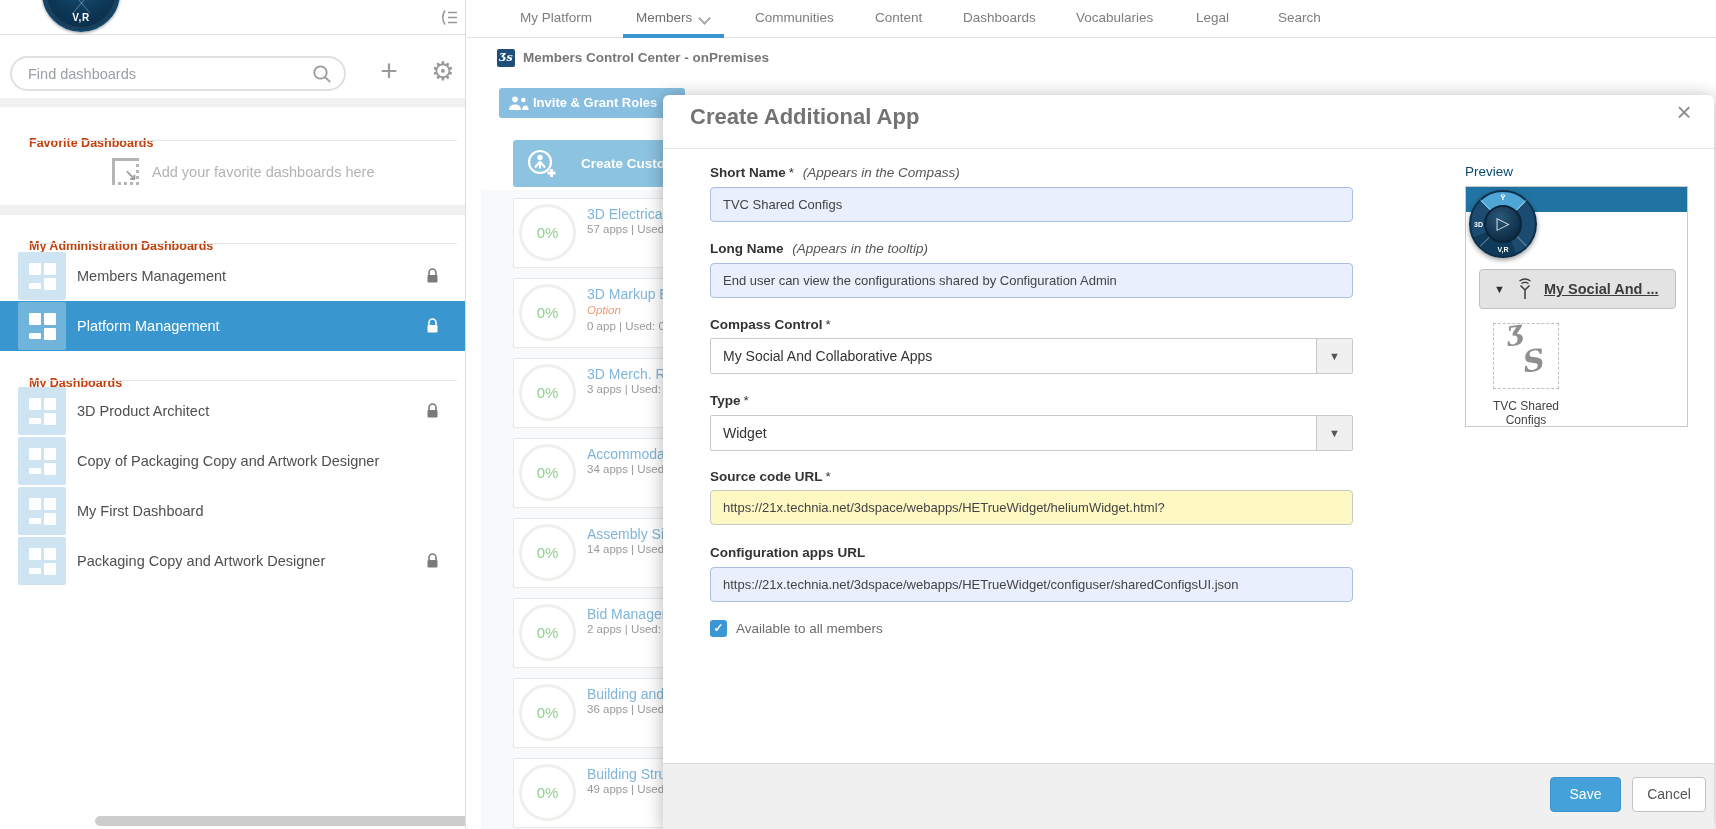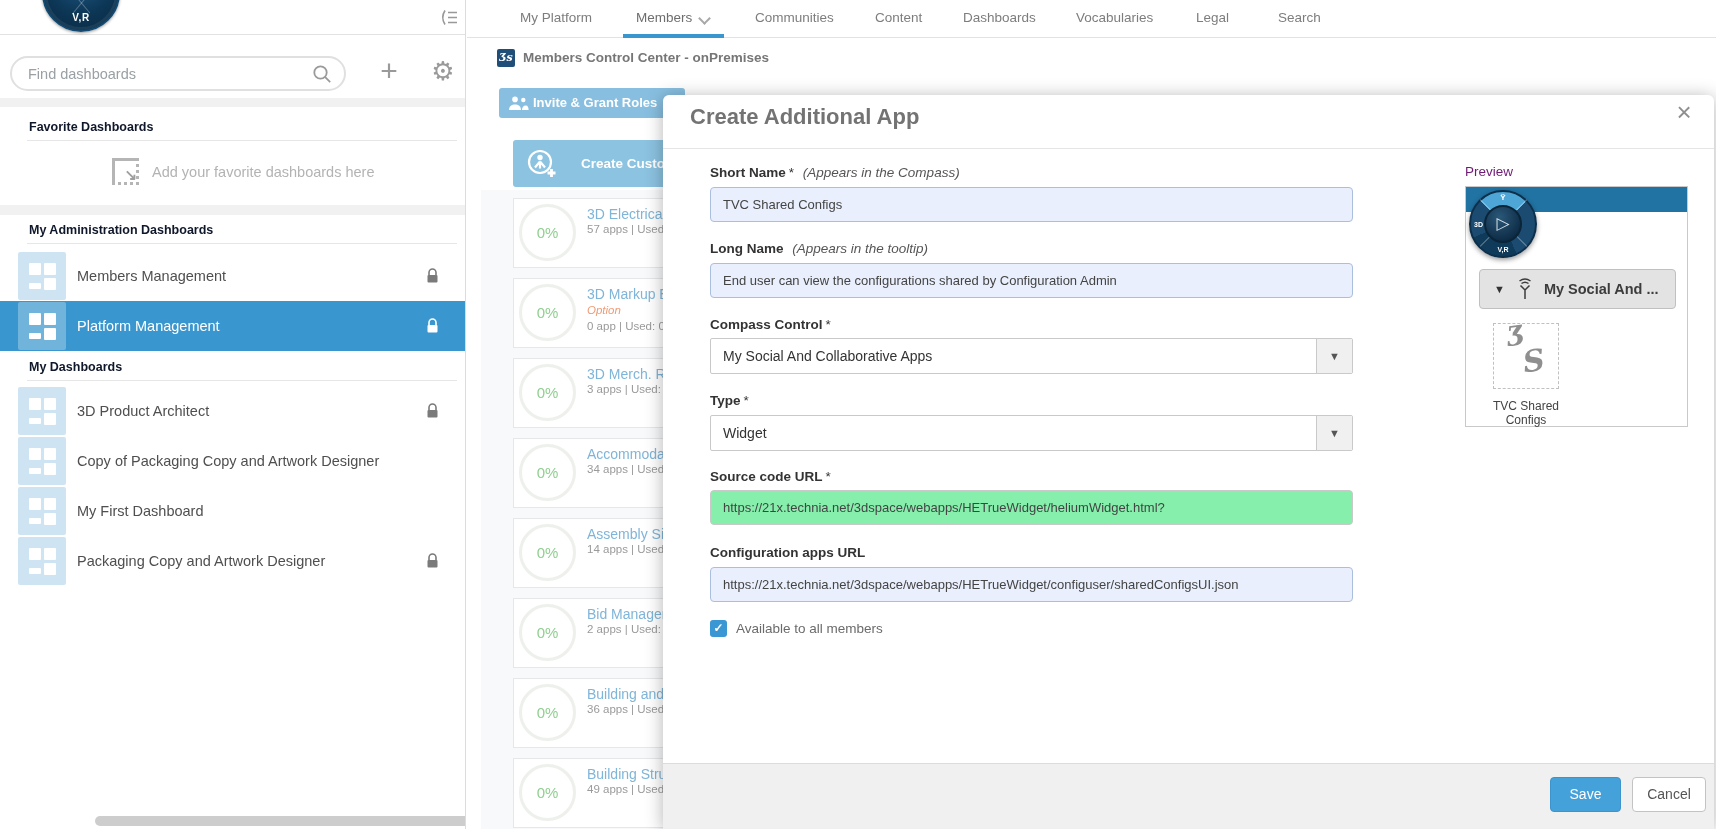--- a/index.html
+++ b/index.html
@@ -21,21 +21,21 @@
     border:2px solid #e0e0e0; border-radius:18px; background:#fff; }
   .search-pill input { position:absolute; left:16px; top:0; width:280px; height:31px; border:none; outline:none;
     font-size:14.5px; color:#555; font-family:"Liberation Sans",sans-serif; background:transparent; }
   .search-pill input::placeholder { color:#9aa0a3; }
   .search-pill .mag { position:absolute; right:12px; top:6px; }
   .plus-btn { position:absolute; left:372px; top:52px; width:34px; height:38px; color:#9a9a9a;
     font-size:30px; font-weight:300; text-align:center; line-height:38px; cursor:pointer; }
   .gear-btn { position:absolute; left:426px; top:52px; width:34px; height:38px; color:#9a9a9a;
     font-size:26px; text-align:center; line-height:38px; cursor:pointer; }
   .sb-band { position:absolute; left:0; width:466px; background:#f1f1f1; }
-  .sb-section-label { position:absolute; left:29px; font-size:12.5px; font-weight:bold; color:#0f172a; }
+  .sb-section-label { position:absolute; left:29px; font-size:12.5px; font-weight:bold; color:#c2410c;margin-top:16px; }
   .sb-divider { position:absolute; left:27px; right:8px; height:1px; background:#e6e6e6; }
   .fav-icon { position:absolute; left:112px; top:158px; width:27px; height:27px;
     border-top:3px solid #b5b5b5; border-left:3px solid #b5b5b5;
     border-right:3px dotted #b5b5b5; border-bottom:3px dotted #b5b5b5; }
   .fav-icon span { position:absolute; right:-1px; bottom:-2px; color:#9f9f9f; font-size:15px; font-weight:bold; }
   .fav-hint { position:absolute; left:152px; top:164px; font-size:14.5px; color:#b3b3b3; }
   .sb-row { position:absolute; left:0; width:466px; height:50px; cursor:pointer; }
   .sb-row .tile { position:absolute; left:18px; top:1px; width:48px; height:48px; background:#cfe4f2; border-radius:2px; }
   .tile .blk { position:absolute; background:#fff; border-radius:1px; }
   .tile .b1 { left:11px; top:11px; width:12px; height:12px; }
@@ -89,53 +89,53 @@
     border-radius:6px 6px 0 0; box-shadow:0 2px 18px rgba(0,0,0,.3); z-index:20; }
   .m-title { position:absolute; left:27px; top:9px; font-size:22px; font-weight:bold; color:#737373; }
   .m-close { position:absolute; right:16px; top:2px; font-size:26px; color:#8f8f8f; cursor:pointer;
     width:28px; text-align:center; }
   .m-divider { position:absolute; left:0; top:53px; width:100%; height:1px; background:#e5e5e5; }
   .f-label { position:absolute; left:47px; font-size:13.5px; color:#333; white-space:nowrap; }
   .f-label b { font-weight:bold; }
   .f-label .req { margin-left:3px; }
   .f-label i { font-weight:normal; color:#555; margin-left:5px; }
   .f-input { position:absolute; left:47px; width:643px; height:35px; border:1px solid #c9c9c9; border-radius:4px;
-    font-size:13px; color:#444; padding:0 12px; font-family:"Liberation Sans",sans-serif; outline:none; background:#86efac; }
+    font-size:13px; color:#444; padding:0 12px; font-family:"Liberation Sans",sans-serif; outline:none; background:#fef9c3; }
   .f-input.hl { background:#e9effc; border-color:#aabfde; }
   .combo { position:absolute; left:47px; width:643px; height:36px; border:1px solid #c9c9c9; border-radius:2px;
     background:#fff; cursor:pointer; }
   .combo .val { position:absolute; left:12px; line-height:34px; font-size:14px; color:#333; }
   .combo .dd { position:absolute; right:0; top:0; bottom:0; width:36px; background:#f0f0f0;
     border-left:1px solid #c9c9c9; display:flex; align-items:center; justify-content:center;
     color:#555; font-size:11px; }
   .chk-row { position:absolute; left:47px; top:525px; height:18px; cursor:pointer; }
   .chk-box { position:absolute; left:0; top:0; width:17px; height:17px; background:#3b97d3; border-radius:3px;
     color:#fff; font-size:12px; font-weight:bold; text-align:center; line-height:16px; }
   .chk-lbl { position:absolute; left:26px; top:1px; font-size:13.5px; color:#6b6b6b; white-space:nowrap; }
 
   
-  .pv-label { position:absolute; left:802px; top:69px; font-size:13.5px; color:#701a75; }
+  .pv-label { position:absolute; left:802px; top:69px; font-size:13.5px; color:#0c4a6e; }
   .pv-box { position:absolute; left:802px; top:91px; width:223px; height:241px; border:1px solid #c9c9c9; background:#fff; }
   .pv-bar { position:absolute; left:0; top:0; width:100%; height:25px; background:#2173a3; }
   .compass { position:absolute; left:3px; top:3px; width:68px; height:68px; border-radius:50%;
     background:conic-gradient(from -45deg at 50% 50%, #4ea6d6 0deg 90deg, #1b4b70 90deg 200deg, #0f3a5a 200deg 290deg, #1b4b70 290deg 360deg);
     border:2px solid #0d2f4a; box-shadow:0 2px 5px rgba(0,0,0,.4); }
   .compass .line1,.compass .line2 { position:absolute; left:50%; top:-2px; width:1px; height:66px;
     background:rgba(255,255,255,.35); transform-origin:50% 50%; }
   .compass .line1 { transform:rotate(45deg); } .compass .line2 { transform:rotate(-45deg); }
   .compass .inner { position:absolute; left:50%; top:50%; width:38px; height:38px; margin:-19px 0 0 -19px;
     border-radius:50%; background:radial-gradient(circle at 40% 30%, #2a5878, #0e2c46 75%);
     border:2px solid #0a2438; color:#d7dee3; font-size:17px; text-align:center; line-height:34px; }
   .compass .c3d { position:absolute; left:3px; top:29px; color:#fff; font-size:7px; font-weight:bold; }
   .compass .cvr { position:absolute; bottom:3px; width:100%; text-align:center; color:#fff; font-size:7px; font-weight:bold; }
   .compass .cant { position:absolute; top:1px; width:100%; text-align:center; color:#fff; font-size:8px; font-weight:bold; }
   .pv-qbtn { position:absolute; left:13px; top:82px; width:197px; height:40px; background:#e3e3e3;
     border:1px solid #c0c0c0; border-radius:4px; cursor:pointer; display:flex; align-items:center; padding-left:14px; }
   .pv-qbtn .arr { color:#333; font-size:11px; margin-right:9px; }
-  .pv-qbtn .qlbl { font-size:14.5px; font-weight:bold; color:#3c3c3c; margin-left:8px; white-space:nowrap; }
+  .pv-qbtn .qlbl { font-size:14.5px; font-weight:bold; color:#3c3c3c; margin-left:8px; white-space:nowrap;text-decoration:underline; }
   .pv-tile { position:absolute; left:27px; top:136px; width:66px; height:66px; border:1px dashed #c0c0c0; }
   .ds-logo { position:absolute; width:100%; height:100%; font-family:"DejaVu Serif",serif;
     font-style:italic; font-weight:bold; color:#8f8f8f; }
   .ds-logo .z { position:absolute; left:13px; top:-4px; font-size:27px; transform:rotate(-8deg); }
   .ds-logo .s { position:absolute; left:29px; top:19px; font-size:30px; transform:rotate(-8deg); }
   .pv-caption { position:absolute; left:10px; top:212px; width:100px; text-align:center;
     font-size:12px; color:#444; line-height:14px; }
 
   
   .m-footer { position:absolute; left:0; top:668px; width:100%; height:66px; background:#f0f0f0;

